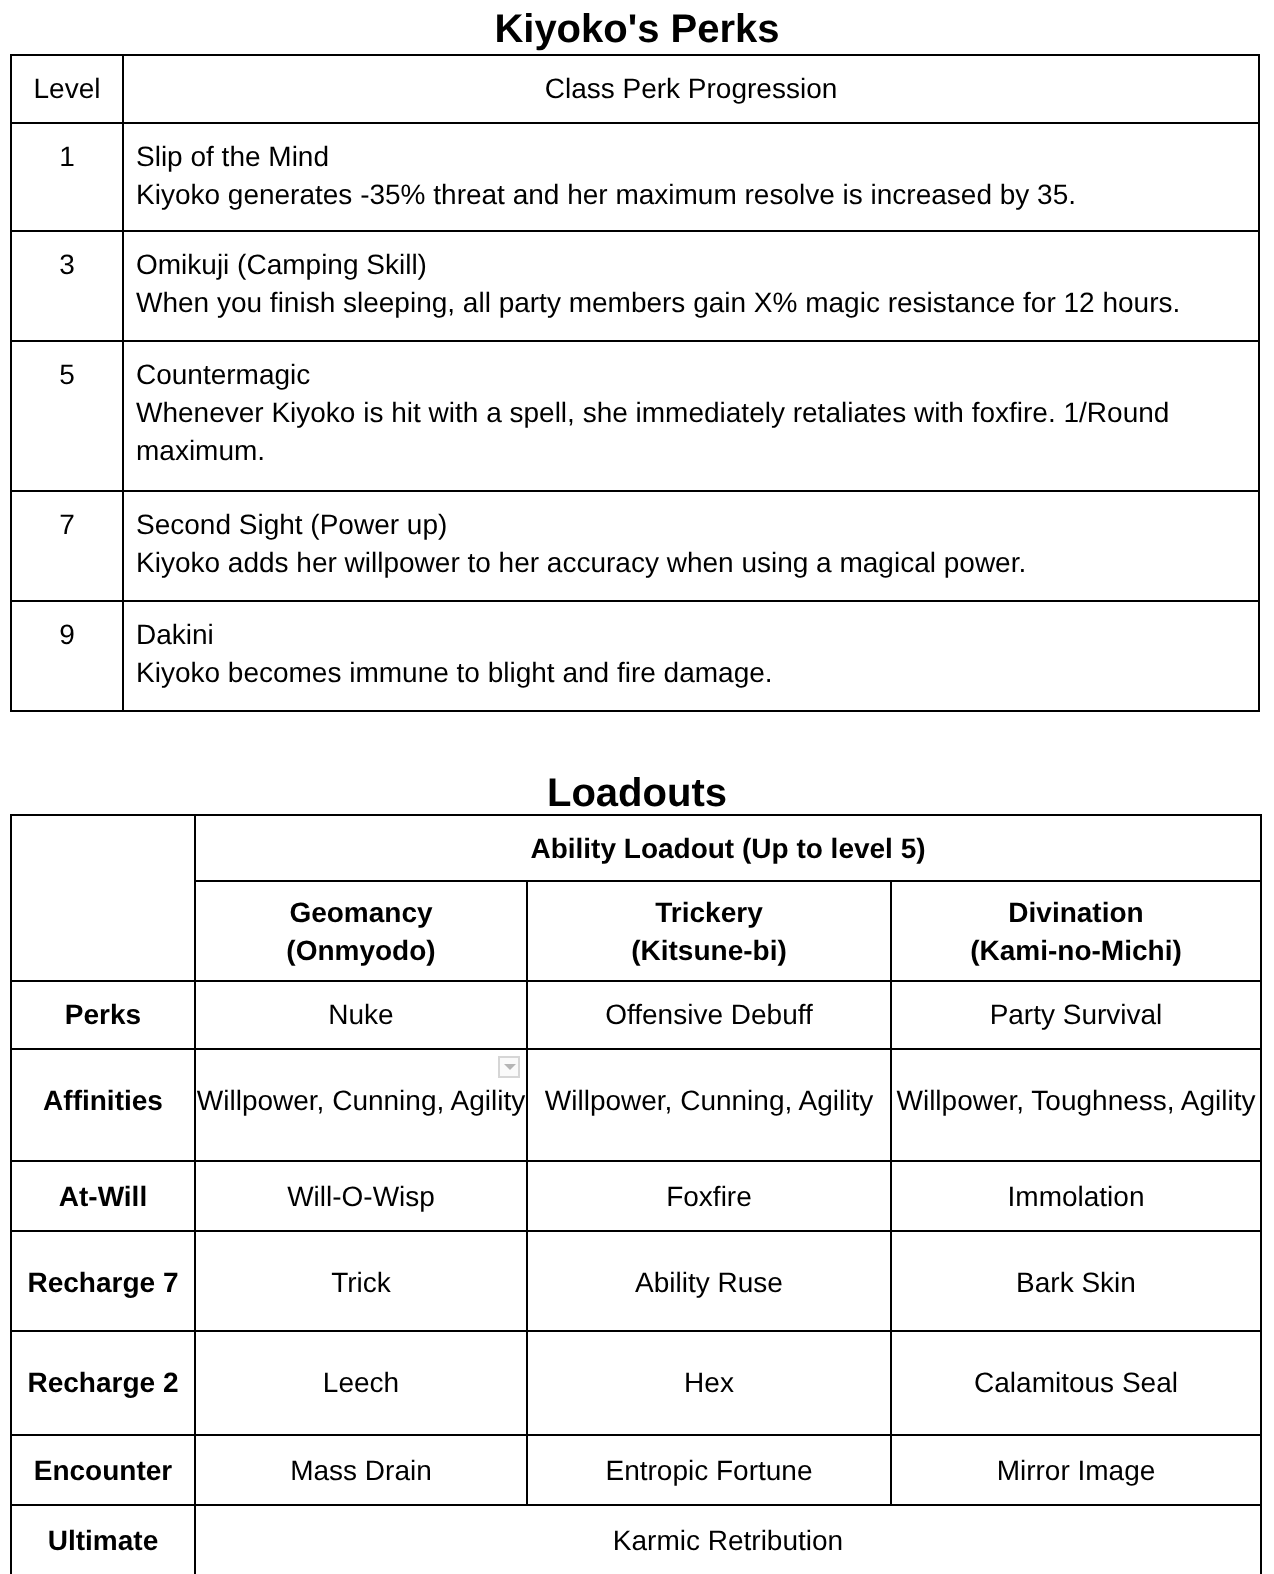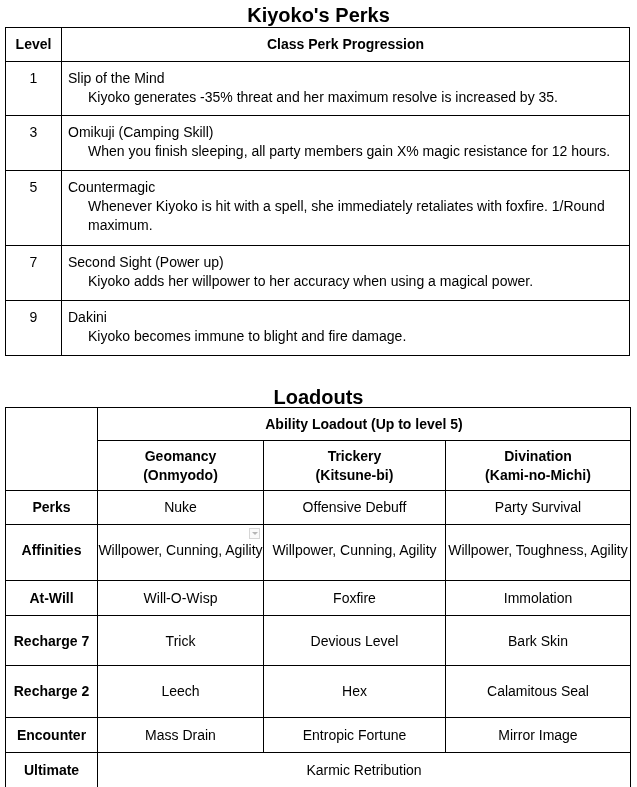--- a/index.html
+++ b/index.html
@@ -8,25 +8,25 @@
       font-family: "Liberation Sans", sans-serif; color: #000000; font-size: 14px;
     }
     .caption {
       position: absolute; left: 0; width: 637px; text-align: center;
       font-weight: bold; font-size: 20px; line-height: 17px;
     }
     table { position: absolute; border-collapse: collapse; table-layout: fixed; }
     td, th { border: 1px solid #000000; padding: 0; vertical-align: top; font-size: 14px; line-height: 19px; }
     
     #perks { left: 5px; top: 27px; width: 625px; }
-    #perks th { height: 33px; vertical-align: middle; font-weight: bold; }
+    #perks th { height: 33px; vertical-align: middle; font-weight: normal; }
     #perks td.lvl { text-align: center; padding-top: 7px; }
     #perks td.desc { padding: 7px 6px 8px 6px; }
     #perks .perk-name { font-weight: normal; display: block; }
-    #perks .perk-text { display: block; margin-left: 20px; }
+    #perks .perk-text { display: block; }
     
     #loadouts { left: 5px; top: 407px; width: 626px; }
     #loadouts td { text-align: center; }
     #loadouts .bold { font-weight: bold; }
     #loadouts .mid { vertical-align: middle; }
     #loadouts .top { padding-top: 16px; }
     .aff-cell { position: relative; }
     .dropdown-indicator {
       position: absolute; right: 3px; top: 3px; width: 11px; height: 11px;
       border: 1px solid #d6d6d6; background: #fafafa; box-sizing: border-box;
@@ -135,21 +135,21 @@
   </tr>
   <tr style="height:35px">
     <td class="bold mid">At-Will</td>
     <td class="mid">Will-O-Wisp</td>
     <td class="mid">Foxfire</td>
     <td class="mid">Immolation</td>
   </tr>
   <tr style="height:50px">
     <td class="bold top">Recharge 7</td>
     <td class="top">Trick</td>
-    <td class="top">Devious Level</td>
+    <td class="top">Ability Ruse</td>
     <td class="top">Bark Skin</td>
   </tr>
   <tr style="height:52px">
     <td class="bold top">Recharge 2</td>
     <td class="top">Leech</td>
     <td class="top">Hex</td>
     <td class="top">Calamitous Seal</td>
   </tr>
   <tr style="height:35px">
     <td class="bold mid">Encounter</td>

